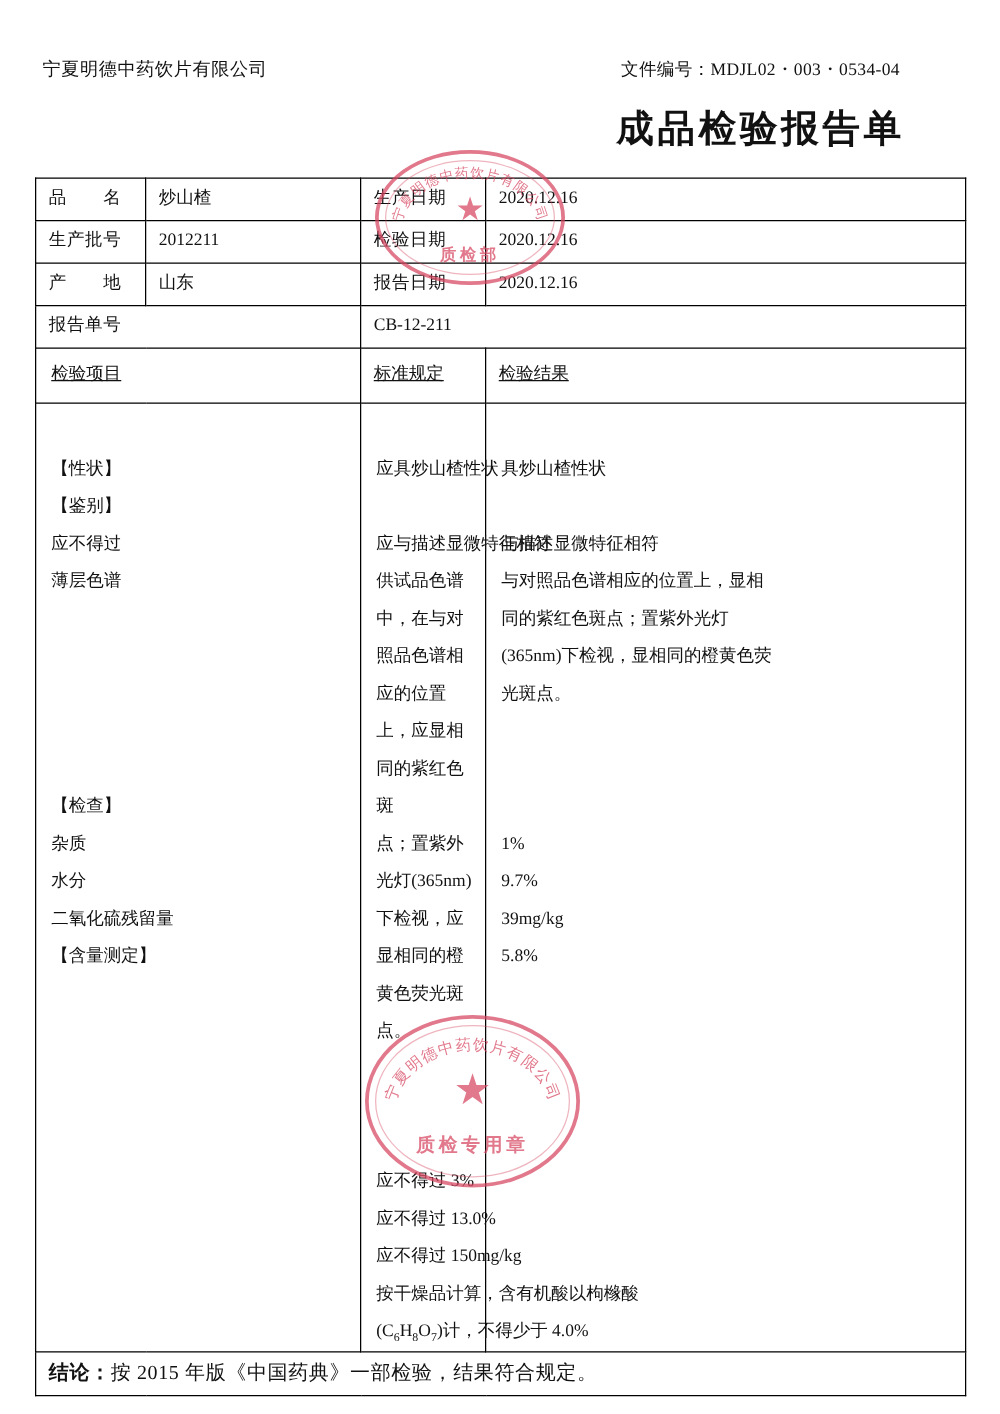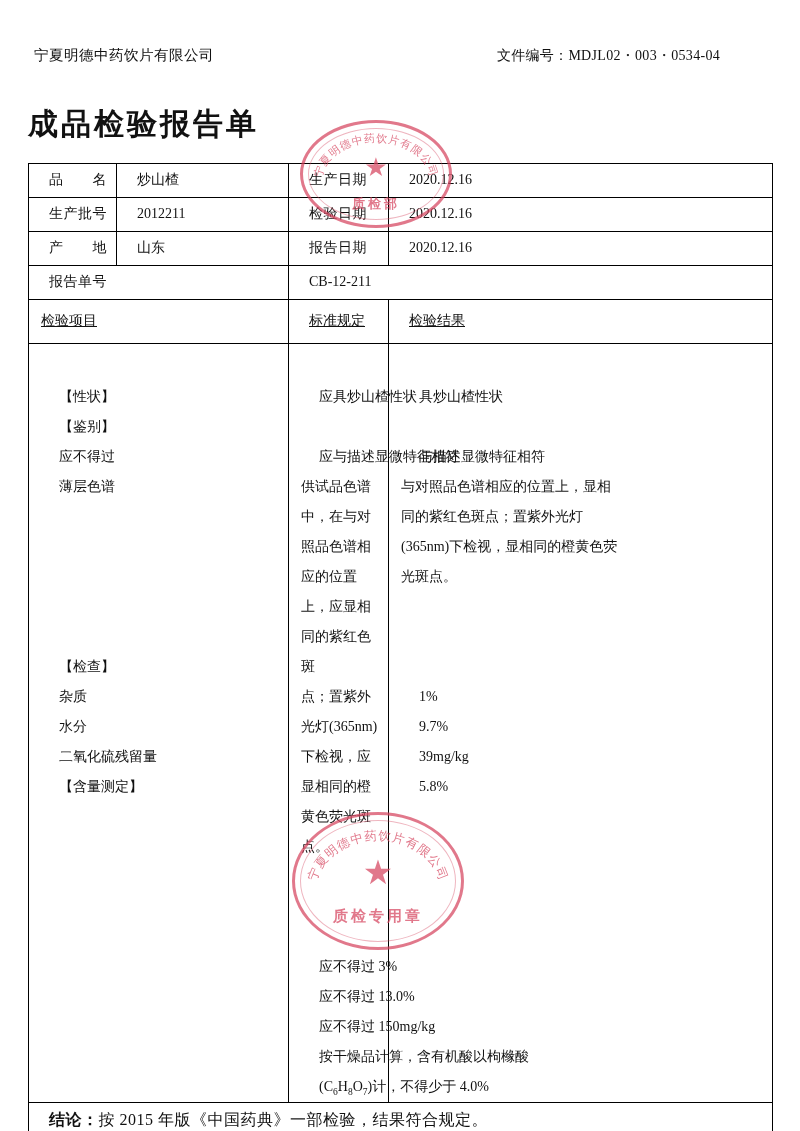--- a/index.html
+++ b/index.html
@@ -24,39 +24,39 @@
     display: flex;
     justify-content: space-between;
     align-items: baseline;
     font-size: 14.5px;
     padding: 0 4px 0 6px;
     letter-spacing: 0.5px;
   }
   .doc-no { font-size: 14px; letter-spacing: 0.3px; }
 
   .doc-title {
-    text-align: left;
+    text-align: right;
     font-size: 30px;
     font-weight: bold;
     letter-spacing: 3px;
-    margin-top: 39px;
+    margin-top: 18px;
     margin-bottom: 18px;
     font-family: "Liberation Serif", "DejaVu Serif", serif;
   }
 
   
   table.main {
     width: 744px;
     border-collapse: collapse;
     table-layout: fixed;
     font-size: 14px;
   }
   table.main td {
     border: 1px solid #000000;
-    padding: 5px 20px;
+    padding: 5px 10px;
     vertical-align: top;
     line-height: 1.5;
   }
   .lbl {
     white-space: nowrap;
     letter-spacing: 0.5px;
   }
   .c1 { width: 88px; }
   .c2 { width: 172px; }
   .c3 { width: 100px; }
@@ -73,21 +73,21 @@
     padding-bottom: 12px !important;
   }
   .col-head-left { text-align: left; padding-left: 12px !important; }
   .underline { text-decoration: underline; }
 
   
   .body-cell { vertical-align: top; height: 660px; padding: 0 !important; }
   .body-inner { padding: 16px 10px 0 12px; }
   .body-inner.col-item { padding-left: 12px; }
 
-  .line { line-height: 30px; height: 30px; font-size: 14px; white-space: nowrap; margin-left: 18px; }
+  .line { line-height: 30px; height: 30px; font-size: 14px; white-space: nowrap; }
   .line.gap-top { margin-top: 22px; }
   .wrap { line-height: 30px; font-size: 14px; }
   sub { font-size: 9.5px; }
 
   .conclusion td {
     text-align: left;
     font-size: 16px;
     padding: 10px 6px;
     letter-spacing: 0.5px;
   }

